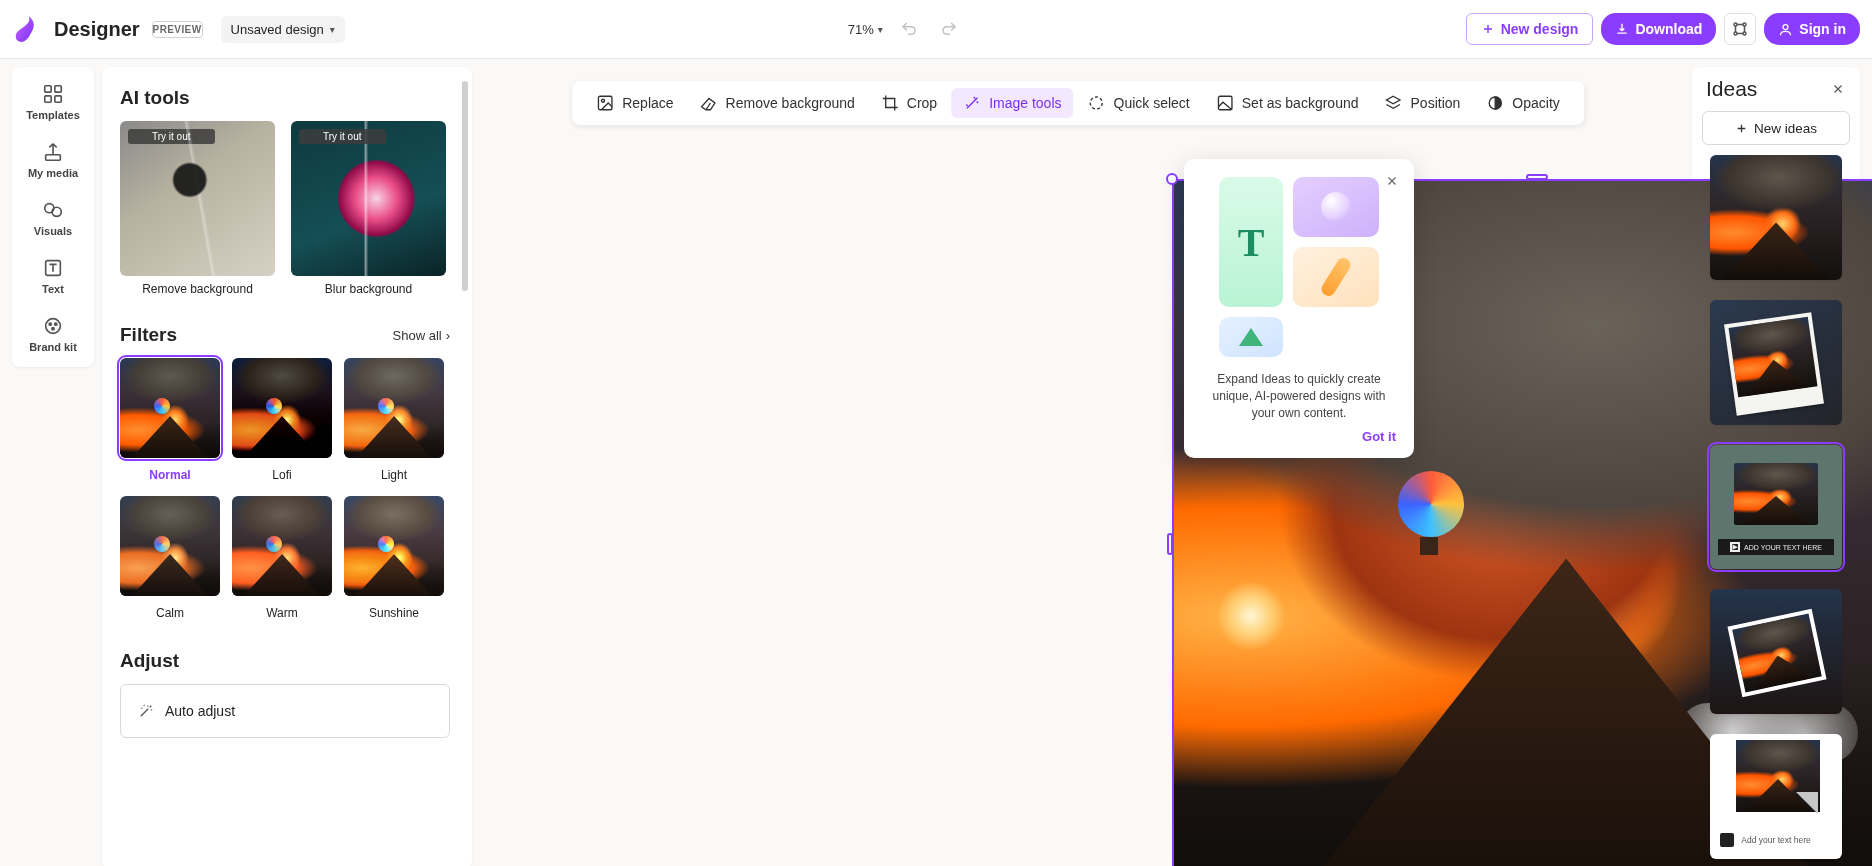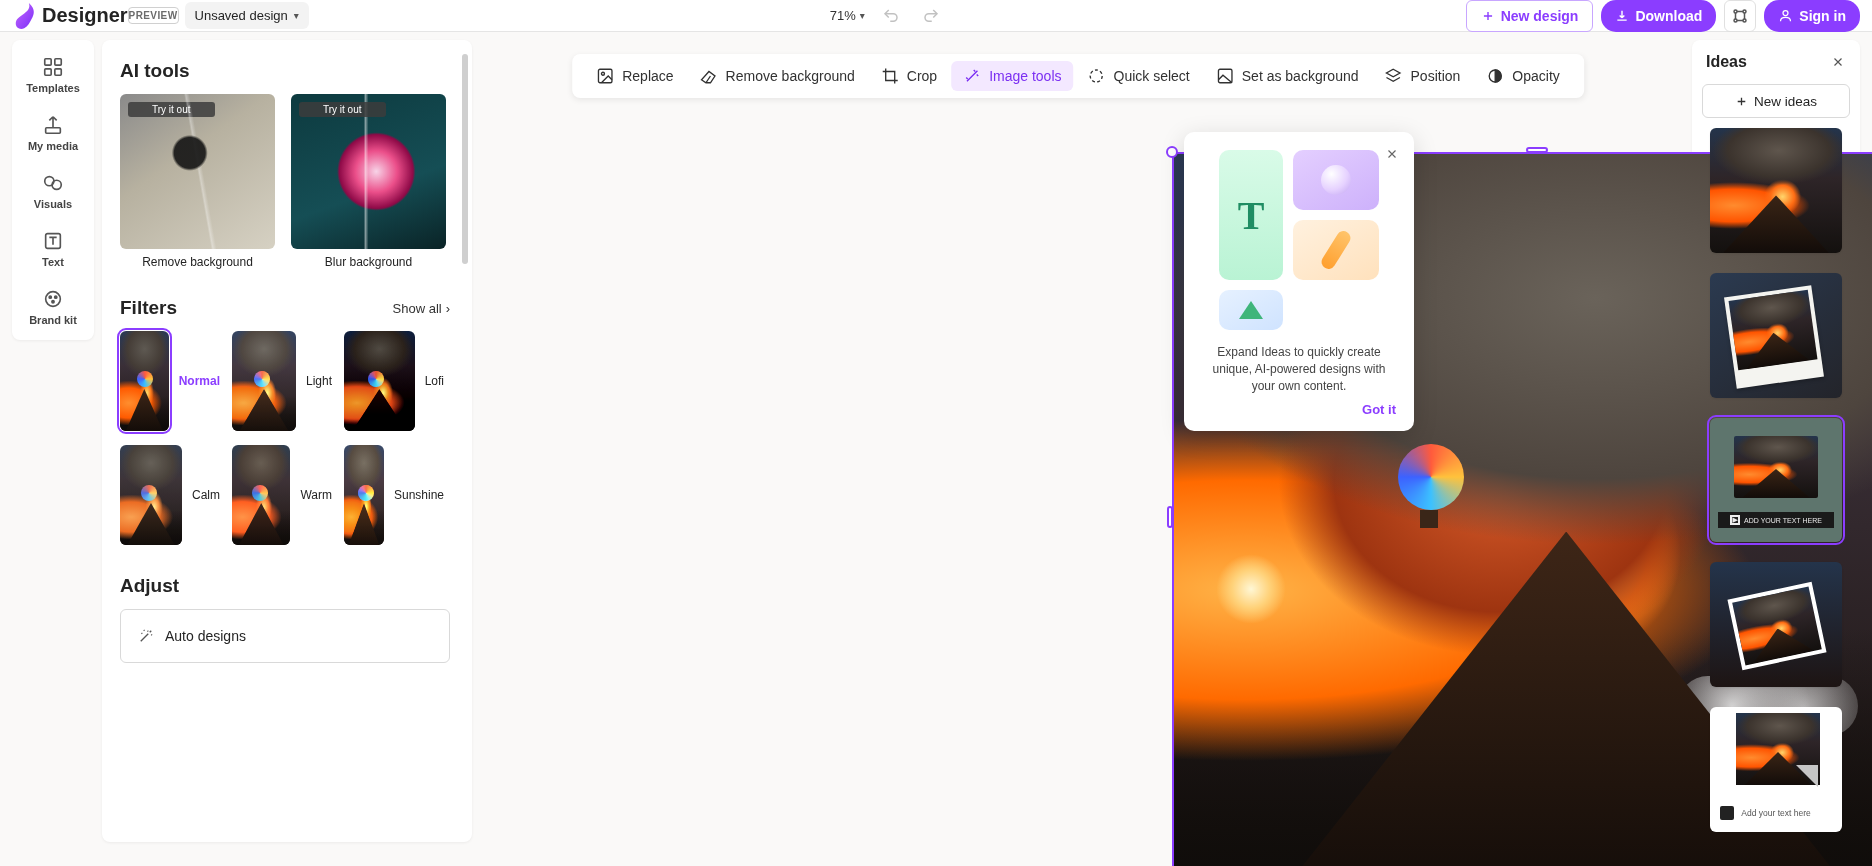--- a/index.html
+++ b/index.html
@@ -1,19 +1,19 @@
 <!DOCTYPE html>
 <html><head>
 <meta charset="utf-8">
 <style>
 * { box-sizing: border-box; margin: 0; padding: 0; }
 body { font-family: "Segoe UI", Tahoma, sans-serif; font-size: 13px; color: #242424; background: #faf9f8; width: 1872px; height: 866px; overflow: hidden; }
 
 
-.topbar { height: 32px; background: #fff; border-bottom: 1px solid #e5e5e5; display: flex; align-items: center; padding: 0 12px; }
+.topbar { height: 59px; background: #fff; border-bottom: 1px solid #e5e5e5; display: flex; align-items: center; padding: 0 12px; gap: 12px; }
 .logo { width: 30px; height: 30px; display:flex; align-items:center; justify-content:center;}
 .app-name { font-size: 20px; font-weight: 700; }
 .preview-pill { font-size: 10px; font-weight: 700; letter-spacing: .4px; color: #6b6b6b; border: 1px solid #d0d0d0; border-radius: 4px; padding: 2px 0; }
 .design-drop { background: #f3f3f3; border-radius: 6px; padding: 6px 10px; display: flex; align-items: center; gap: 6px; cursor: pointer; margin-left:6px;}
 .design-drop .chev { font-size: 10px; color:#555;}
 .tb-center { margin-left:auto; margin-right:auto; display:flex; align-items:center; gap:12px; }
 .zoom { display:flex; align-items:center; gap:4px; font-size:13px; color:#333; cursor:pointer;}
 .zoom .chev { font-size:10px; color:#555;}
 .icon-btn { width:28px; height:28px; display:flex; align-items:center; justify-content:center; color:#666; cursor:pointer; border-radius:4px;}
 .icon-btn.disabled{opacity:.4; cursor:default;}
@@ -44,21 +44,21 @@
 .ai-bg1::after{content:"";position:absolute;inset:0;background:
   radial-gradient(circle at 45% 38%, rgba(20,20,20,.9) 12%, transparent 14%),
   linear-gradient(80deg, transparent 50%, rgba(255,255,255,.35) 51%, transparent 53%);}
 .ai-bg2{background:radial-gradient(circle at 55% 50%, #f7d3e7 0%, #eb4f8a 18%, #8e0947 32%, transparent 34%),
   linear-gradient(160deg,#0d3a3f 0%,#154e55 60%,#0a2326 100%);}
 .ai-bg2::before{content:"";position:absolute;inset:0;background:linear-gradient(90deg, transparent 47%, rgba(255,255,255,.5) 48%, transparent 50%);}
 
 .filters-head{display:flex;justify-content:space-between;align-items:center;margin-bottom:12px;padding-right:14px;}
 .show-all{color:#323232;display:flex;align-items:center;gap:4px;cursor:pointer;font-size:13px;}
 .filter-grid{display:grid;grid-template-columns:repeat(3,100px);gap:14px 12px;margin-bottom:30px;}
-.filter-item{display:flex;flex-direction:row;align-items:center;gap:10px;cursor:pointer;}
+.filter-item{display:flex;flex-direction:column;align-items:center;gap:10px;cursor:pointer;}
 .filter-thumb{width:100px;height:100px;border-radius:6px;overflow:hidden;}
 .filter-item.selected .filter-thumb{outline:2px solid #8b3dff;outline-offset:1px;}
 .filter-item.selected .filter-label{color:#8b3dff;font-weight:600;}
 .filter-label{font-size:12px;}
 
 
 .volcano{position:relative;background:linear-gradient(180deg,#2b3a55 0%,#3a2f37 35%,#1a130f 100%);}
 .volcano::before{content:"";position:absolute;inset:0;
  background:
   radial-gradient(ellipse 70% 40% at 50% 18%, #5e5952 0%, #443c36 50%, transparent 70%),
@@ -121,21 +121,21 @@
 .pop-pencil::after{content:"";width:14px;height:42px;background:linear-gradient(180deg,#ffc46b,#ff9f2e);border-radius:10px;transform:rotate(32deg);}
 .pop-img{grid-column:1;grid-row:3;background:linear-gradient(150deg,#e6f1ff,#cfe3ff);}
 .pop-img::after{content:"";width:0;height:0;border-left:12px solid transparent;border-right:12px solid transparent;border-bottom:18px solid #3fb57b;}
 .pop-t span{font-family:Georgia,serif;font-size:40px;font-weight:700;color:#1f8d63;}
 .pop-text{font-size:12px;text-align:center;color:#444;line-height:1.4;margin-bottom:8px;}
 .pop-got{font-size:13px;color:#8b3dff;font-weight:600;cursor:pointer;text-align:right;}
 
 
 .ideas{width:168px;background:#fff;margin:8px 12px 8px 8px;border-radius:8px;box-shadow:0 1px 3px rgba(0,0,0,.06);display:flex;flex-direction:column;}
 .ideas-head{display:flex;align-items:center;justify-content:space-between;padding:10px 10px 6px 14px;}
-.ideas-head h3{font-size:16px;font-weight:700;}
+.ideas-head h3{font-size:21px;font-weight:400;}
 .ideas-close{cursor:pointer;color:#555;width:24px;height:24px;display:flex;align-items:center;justify-content:center;}
 .new-ideas{margin:4px 10px 10px;border:1px solid #d9d9d9;border-radius:6px;height:34px;display:flex;align-items:center;justify-content:center;gap:6px;font-size:13.5px;cursor:pointer;}
 .idea-list{flex:1;overflow:hidden;display:flex;flex-direction:column;gap:20px;padding:0 10px 10px;align-items:center;}
 .idea-thumb{width:132px;height:132px;border-radius:6px;overflow:hidden;position:relative;cursor:pointer;box-shadow:0 1px 2px rgba(0,0,0,.08);}
 .idea-thumb.sel-idea{outline:2px solid #8b3dff;outline-offset:1px;}
 .ivolc{position:relative;background:linear-gradient(180deg,#24344b 0%,#2e2528 40%,#13100e 100%);}
 .ivolc::before{content:"";position:absolute;inset:0;background:
  radial-gradient(ellipse 70% 38% at 52% 18%,#5f564d 0%,#3b332d 55%,transparent 72%),
  radial-gradient(ellipse 20% 20% at 55% 55%,#ffd56b 0%,#ff6d14 45%,transparent 70%),
  radial-gradient(ellipse 80% 26% at 18% 62%,#ff8b2e 0%,#ff5400 50%,transparent 72%);}
@@ -299,30 +299,30 @@
       </div>
     </div>
     <div class="filter-grid">
       <div class="filter-item selected">
         <div class="filter-thumb volcano">
             <div class="balloon"></div>
           </div>
         <div class="filter-label">Normal</div>
       </div>
       <div class="filter-item">
+        <div class="filter-thumb volcano lofi">
+            <div class="balloon"></div>
+          </div>
+        <div class="filter-label">Lofi</div>
+      </div>
+      <div class="filter-item">
         <div class="filter-thumb volcano light">
             <div class="balloon"></div>
           </div>
         <div class="filter-label">Light</div>
-      </div>
-      <div class="filter-item">
-        <div class="filter-thumb volcano lofi">
-            <div class="balloon"></div>
-          </div>
-        <div class="filter-label">Lofi</div>
       </div>
       <div class="filter-item">
         <div class="filter-thumb volcano calm">
             <div class="balloon"></div>
           </div>
         <div class="filter-label">Calm</div>
       </div>
       <div class="filter-item">
         <div class="filter-thumb volcano warm">
             <div class="balloon"></div>
@@ -335,21 +335,21 @@
           </div>
         <div class="filter-label">Sunshine</div>
       </div>
     </div>
 
     <h2 class="section">Adjust</h2>
     <div class="auto-adjust">
       <svg viewBox="0 0 24 24" fill="none" stroke="currentColor" stroke-width="1.8">
           <path d="M5 19l10-10m2-2l2-2M14 5l1 1M19 10l1 1M6 8l1 1M9 4l1 1"></path>
         </svg>
-      <span>Auto designs</span>
+      <span>Auto adjust</span>
     </div>
   </div>
 
   <div class="canvas-wrap">
     <div class="context-toolbar">
       <div class="ctx-item">
         <svg viewBox="0 0 24 24" fill="none" stroke="currentColor" stroke-width="1.8">
             <rect x="3" y="3" width="18" height="18" rx="2"></rect>
             <circle cx="9" cy="9" r="2"></circle>
             <path d="M21 17l-5-5-9 9"></path>

